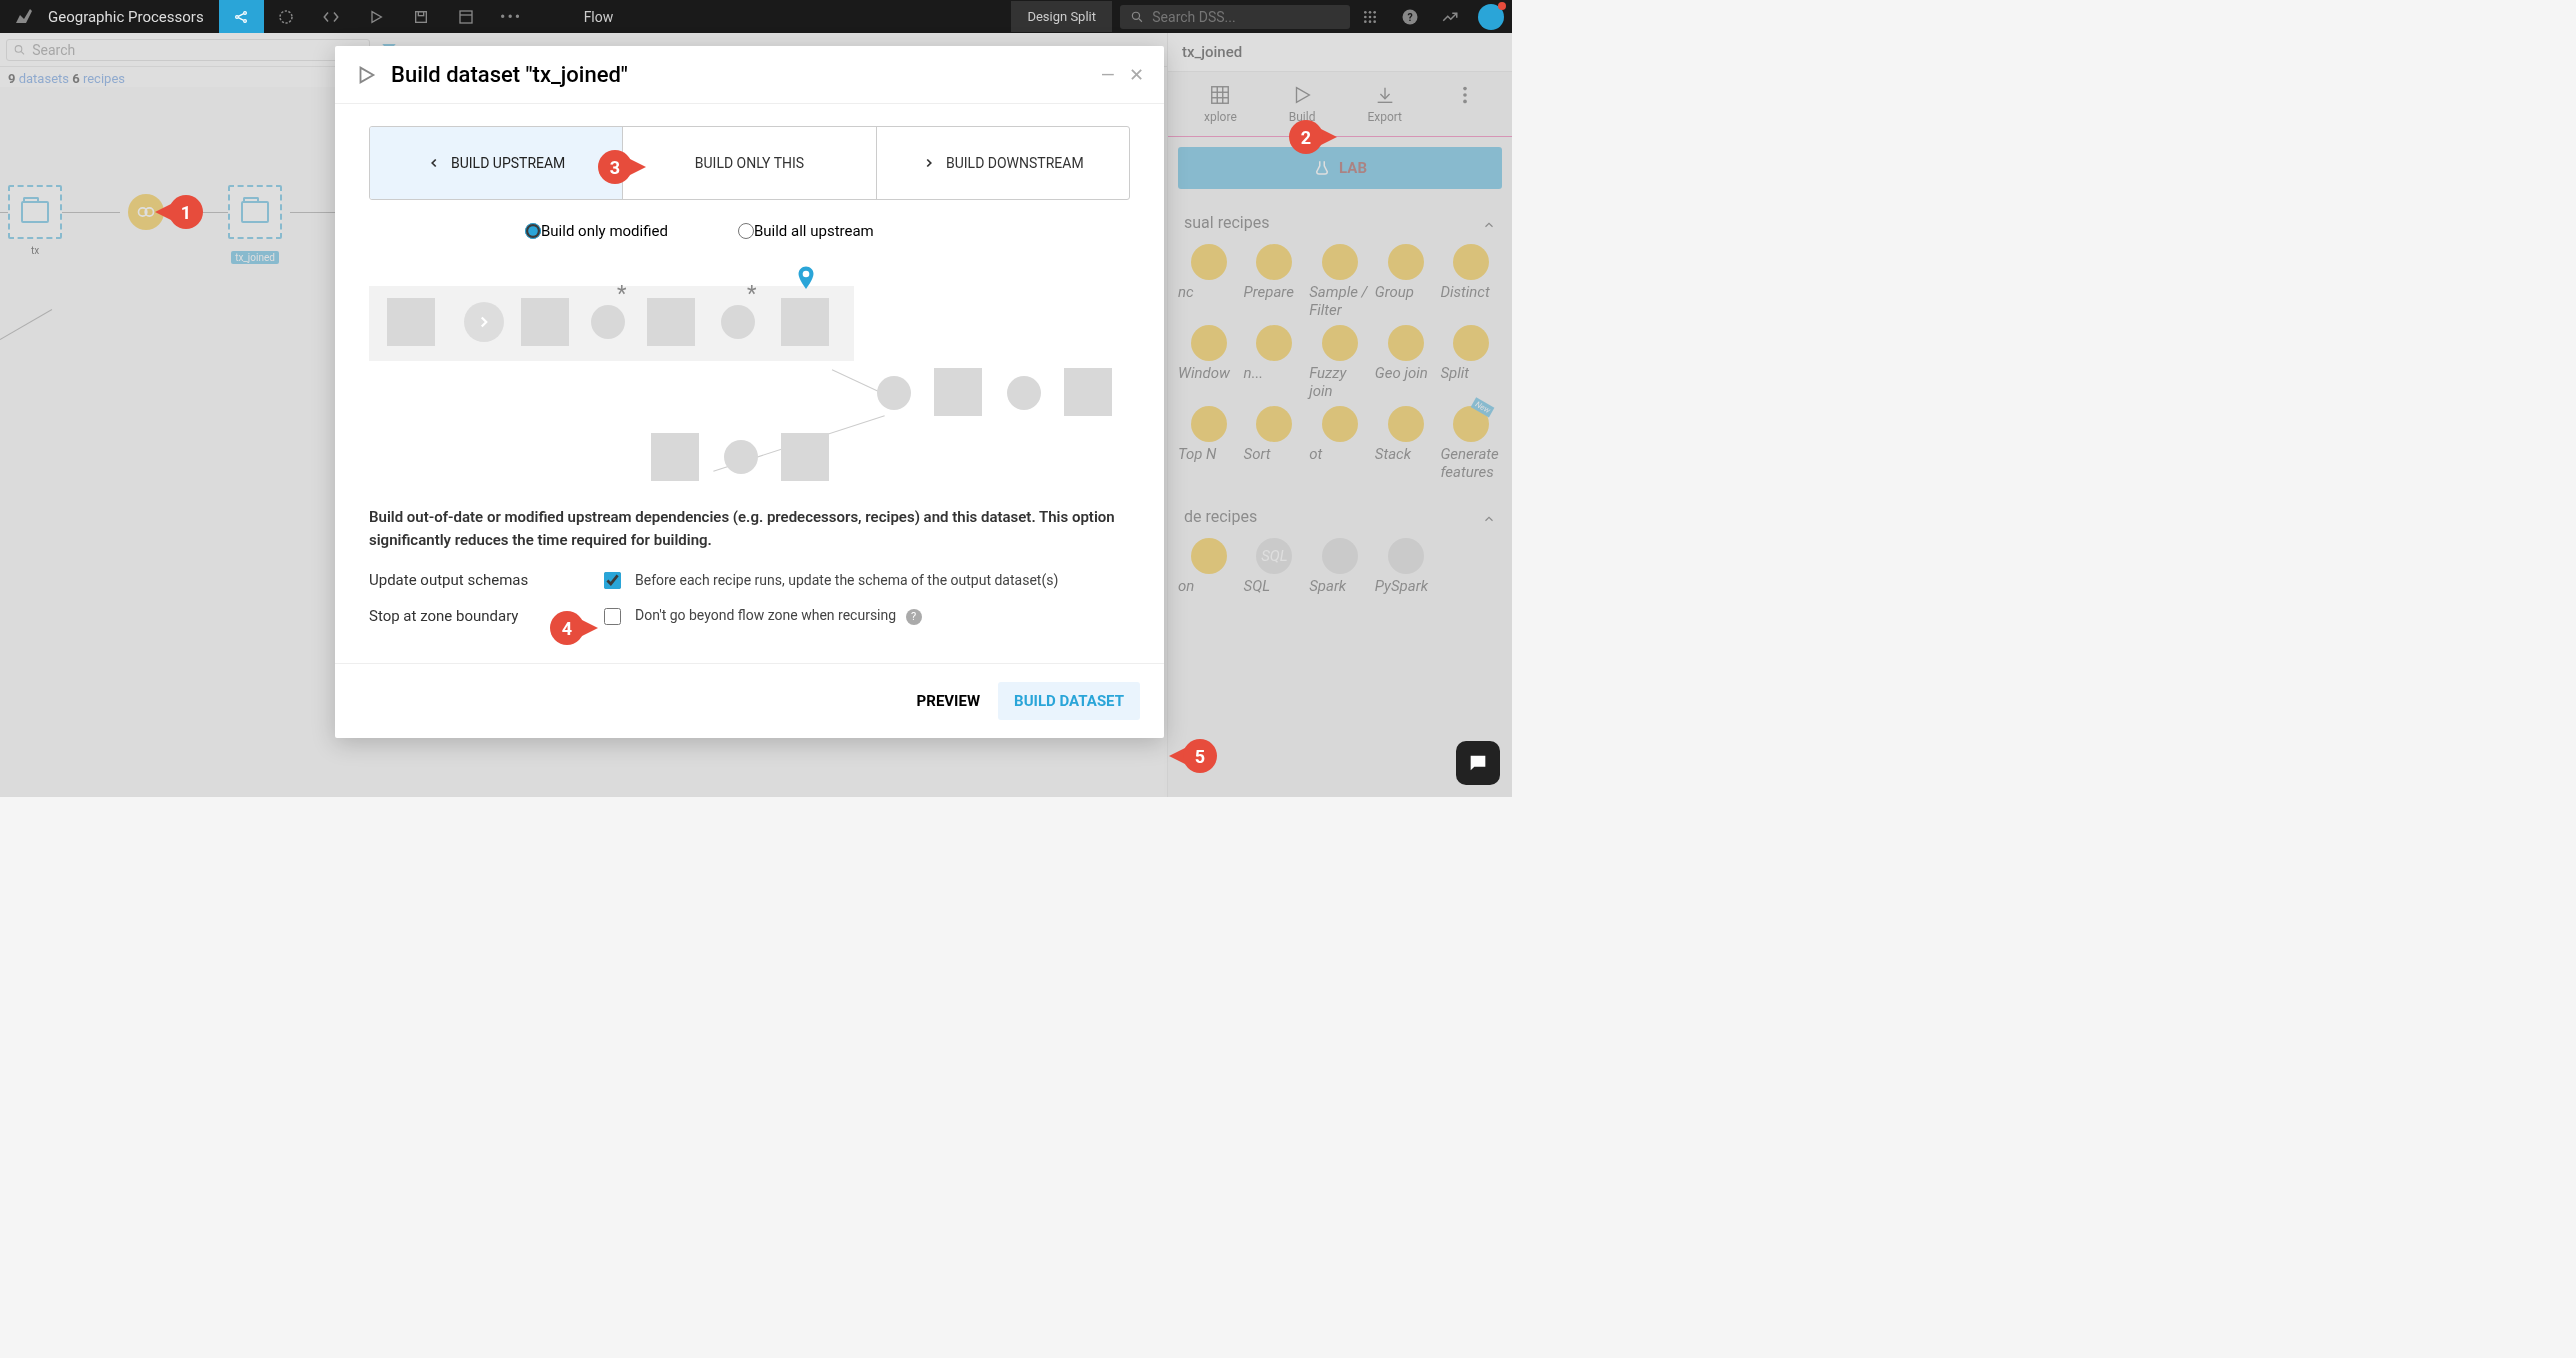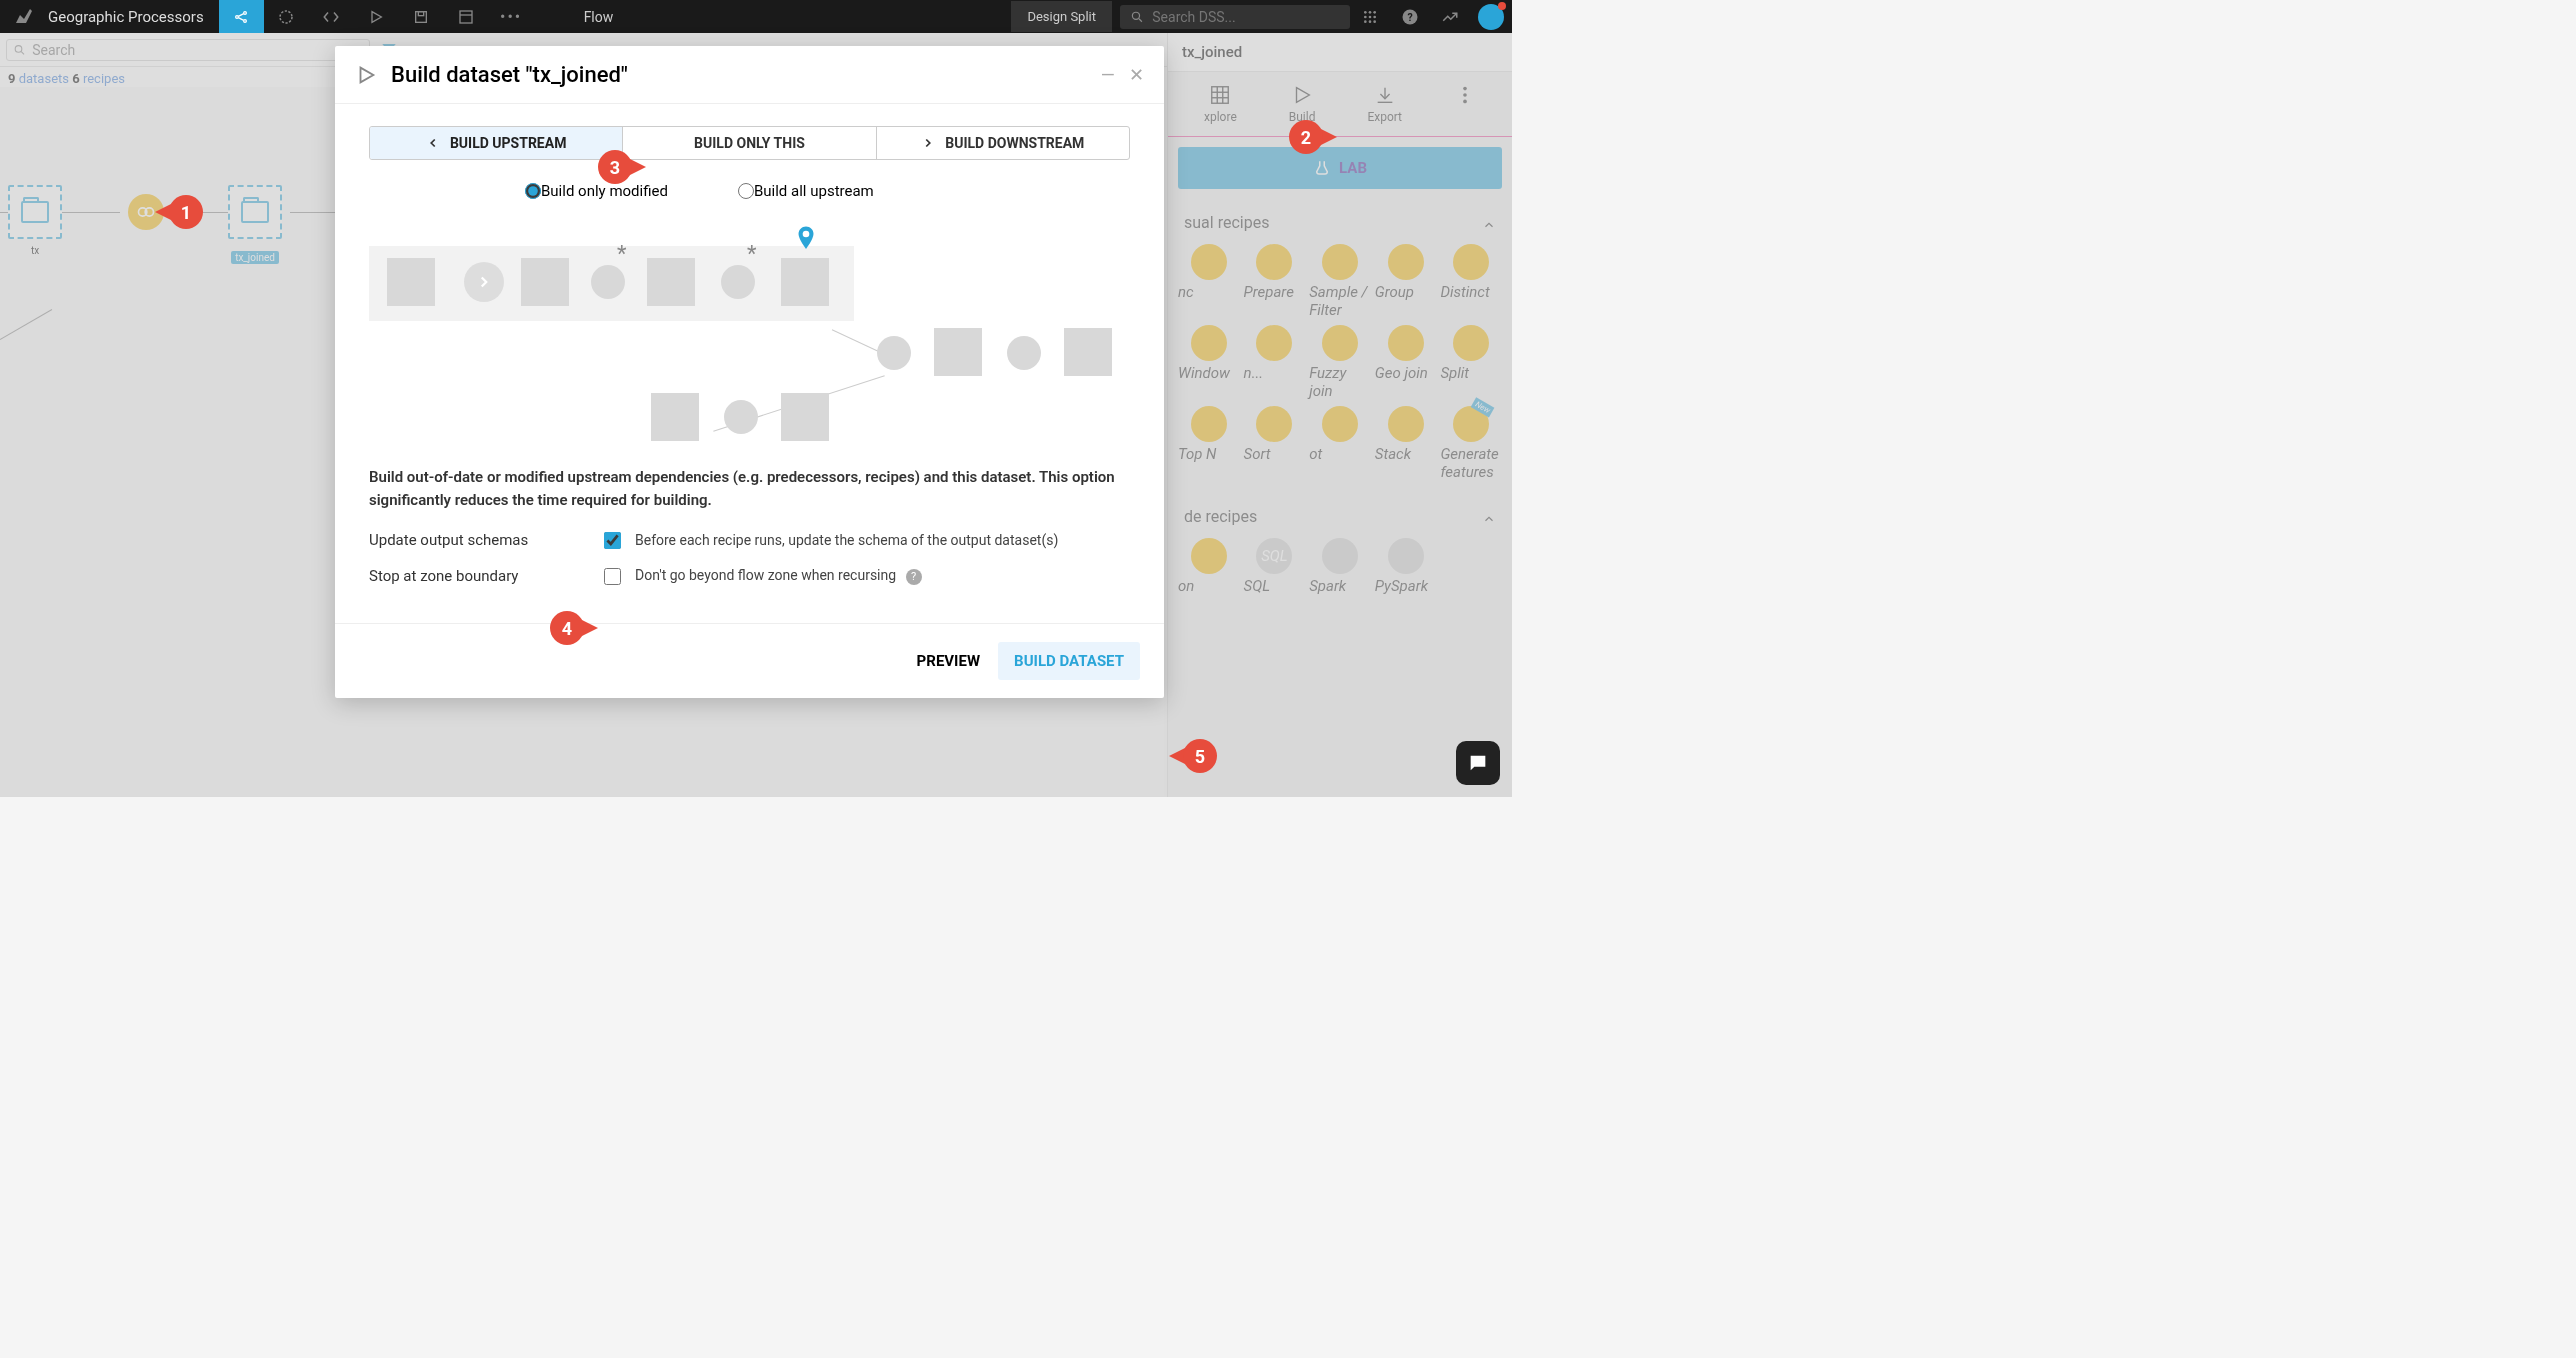--- a/index.html
+++ b/index.html
@@ -41,38 +41,38 @@
 .flow-node .label.sel { background: #2aa5d8; color: #fff; padding: 1px 4px; border-radius: 2px; display: inline-block; }
 .recipe-node { position: absolute; width: 36px; height: 36px; background: #f2b705; border-radius: 50%; display: flex; align-items: center; justify-content: center; color: #fff; }
 .flow-edge { position: absolute; height: 1px; background: #888; }
 
 
 .right-panel { position: absolute; top: 33px; right: 0; width: 345px; bottom: 0; background: #f0f0f0; border-left: 1px solid #ddd; }
 .right-panel .title-row { padding: 10px 14px; font-size: 15px; font-weight: 500; border-bottom: 1px solid #ddd; background: #fff; }
 .right-panel .actions-row { display: flex; justify-content: space-around; padding: 12px 10px; border-bottom: 1px solid #ec4899; }
 .right-panel .action-item { text-align: center; font-size: 12px; color: #333; cursor: pointer; }
 .right-panel .action-item svg { display: block; margin: 0 auto 4px; }
-.right-panel .lab-btn { margin: 10px; background: #2aa5d8; color: #4c1d95; text-align: center; padding: 12px; font-weight: bold; font-size: 15px; border-radius: 3px; display: flex; align-items: center; justify-content: center; gap: 8px; }
+.right-panel .lab-btn { margin: 10px; background: #2aa5d8; color: #7f1d1d; text-align: center; padding: 12px; font-weight: bold; font-size: 15px; border-radius: 3px; display: flex; align-items: center; justify-content: center; gap: 8px; }
 .right-panel .section-header { display: flex; justify-content: space-between; padding: 14px 16px 8px; font-size: 16px; color: #333; align-items: flex-end; }
 .right-panel .recipe-grid { display: grid; grid-template-columns: repeat(5, 1fr); gap: 6px 4px; padding: 4px 10px 12px; }
 .right-panel .recipe-item { text-align: left; font-size: 15px; color: #333; font-style: italic; }
 .right-panel .recipe-item .circ { width: 36px; height: 36px; background: #f2b705; border-radius: 50%; margin: 0 auto 3px; display: flex; align-items: center; justify-content: center; color: #fff; }
 .right-panel .recipe-item .circ.grey { background: #ccc; }
 .right-panel .recipe-item .new-badge { position: relative; }
 .right-panel .recipe-item .new-badge::after { content: 'New'; position: absolute; top: -4px; right: -4px; background: #2aa5d8; color: #fff; font-size: 8px; padding: 1px 3px; transform: rotate(30deg); }
 
 
 .modal-backdrop { position: absolute; top: 33px; left: 0; right: 0; bottom: 0; background: rgba(200,200,200,0.6); }
 .modal { position: absolute; top: 46px; left: 335px; width: 829px; background: #fff; box-shadow: 0 5px 25px rgba(0,0,0,0.2); border-radius: 2px; }
 .modal .modal-header { display: flex; align-items: center; padding: 16px 20px; border-bottom: 1px solid #eee; }
 .modal .modal-header .play-icon { margin-right: 14px; }
 .modal .modal-header .title { font-size: 22px; font-weight: 500; flex: 1; }
 .modal .modal-header .min-btn, .modal .modal-header .close-btn { color: #aaa; margin-left: 14px; font-size: 18px; cursor: pointer; }
 .modal .tabs { display: flex; margin: 22px 34px 0; border: 1px solid #ccc; border-radius: 3px; overflow: hidden; }
-.modal .tab { flex: 1; text-align: center; padding: 8px; font-size: 14px; font-weight: bold; color: #333; cursor: pointer; display: flex; align-items: center; justify-content: center; gap: 10px; }
+.modal .tab { flex: 1; text-align: center; padding: 28px; font-size: 14px; font-weight: normal; color: #333; cursor: pointer; display: flex; align-items: center; justify-content: center; gap: 10px; }
 .modal .tab.active { background: #eaf4fd; color: #222; border-right: 1px solid #ccc; }
 .modal .tab:not(:last-child) { border-right: 1px solid #ccc; }
 .modal .radio-row { display: flex; gap: 70px; padding: 22px 34px 10px 190px; font-size: 15px; align-items: center; }
 .modal .radio-row label { display: flex; align-items: center; cursor: pointer; }
 .modal .radio-row input[type=radio] { width: 16px; height: 16px; accent-color: #2aa5d8; }
 .modal .diagram { margin: 18px 34px; height: 220px; position: relative; }
 .modal .diagram .highlight-band { position: absolute; top: 18px; left: 0; width: 485px; height: 75px; background: #f2f2f2; }
 .modal .diagram .sq { position: absolute; width: 48px; height: 48px; background: #d8d8d8; }
 .modal .diagram .ci { position: absolute; width: 34px; height: 34px; background: #d8d8d8; border-radius: 50%; }
 .modal .diagram .ast { position: absolute; font-size: 22px; color: #888; }

